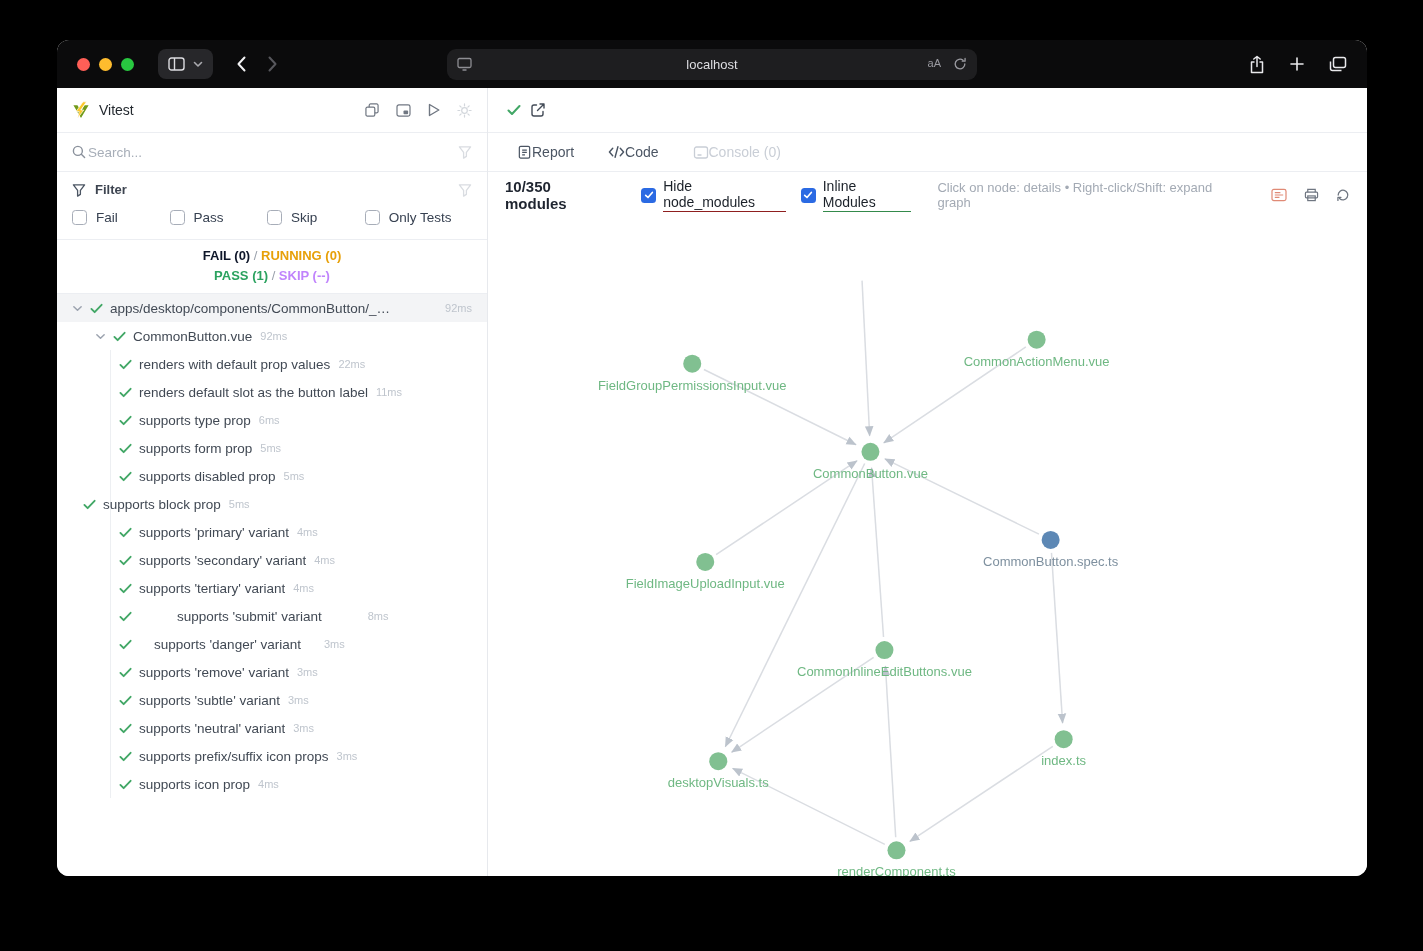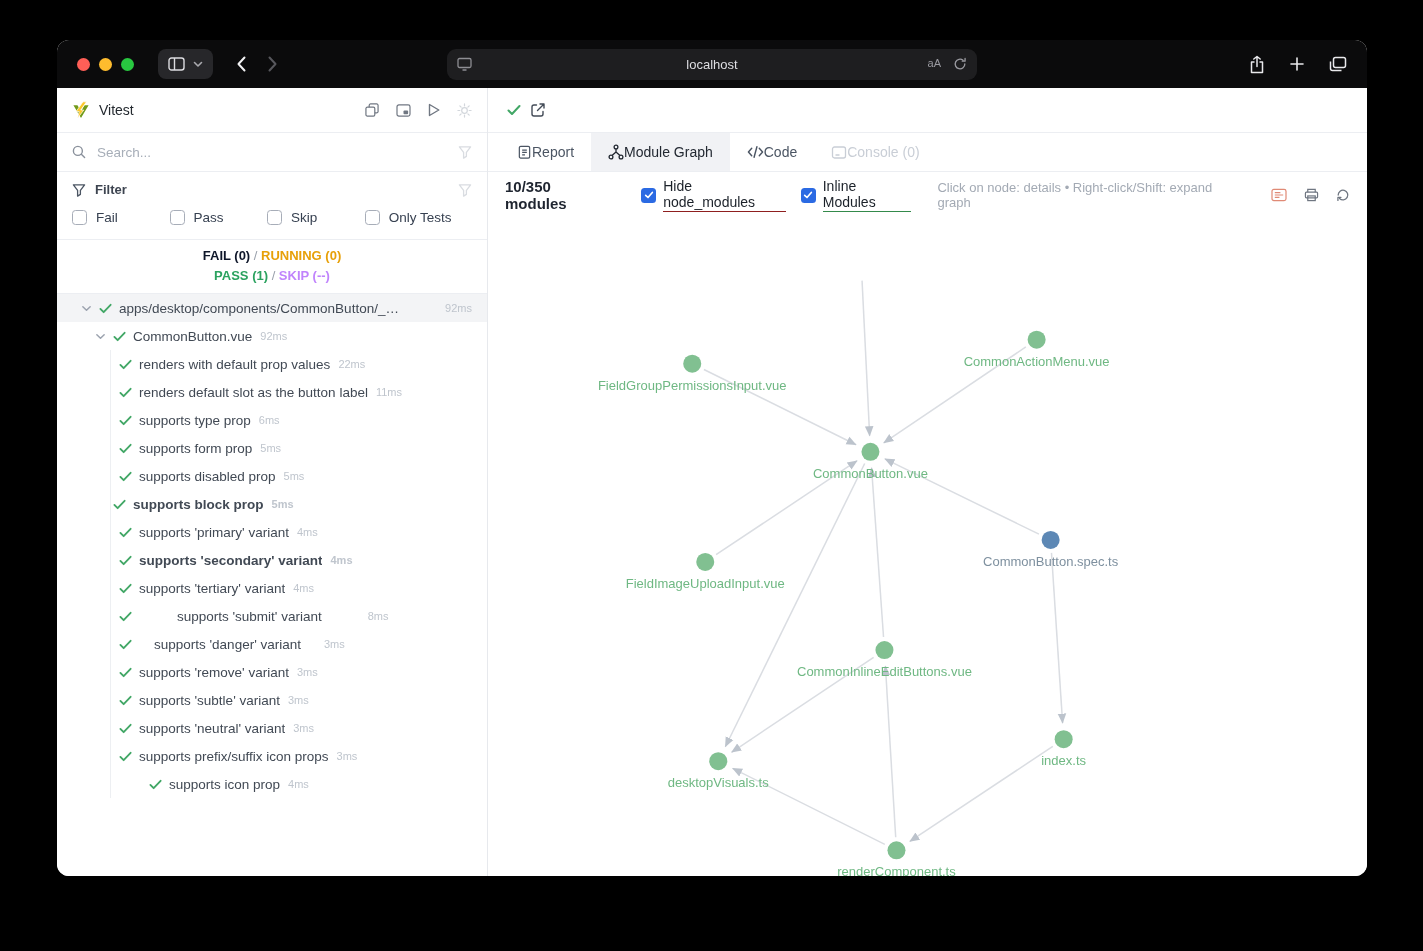--- a/index.html
+++ b/index.html
@@ -29,21 +29,21 @@
 
   
   .app { display:flex; height:928px; background:#fff; }
   .sidebar { width:431px; border-right:1px solid #e7e9ed; display:flex; flex-direction:column; }
   .main { flex:1; min-width:0; display:flex; flex-direction:column; }
 
   
   .sb-header { height:45px; border-bottom:1px solid #eceef2; display:flex; align-items:center; padding:0 15px; }
   .sb-title { margin-left:9px; font-size:14px; font-weight:500; color:#24292f; }
   .sb-header-icons { margin-left:auto; display:flex; gap:17px; align-items:center; }
-  .sb-search { height:39px; border-bottom:1px solid #eceef2; display:flex; align-items:center; padding:0 15px; gap:11px; }
+  .sb-search { height:39px; border-bottom:1px solid #eceef2; display:flex; align-items:center; padding:0 15px; gap:2px; }
   .sb-search input { border:0; outline:0; flex:1; font-size:13.5px; font-family:inherit; color:#374151; background:transparent; }
   .sb-search input::placeholder { color:#a7aeb8; }
   .sb-filter { border-bottom:1px solid #eceef2; padding:10px 15px 14px; }
   .filter-head { display:flex; align-items:center; gap:9px; font-size:13px; font-weight:700; color:#3d4450; }
   .filter-clear { margin-left:auto; display:flex; }
   .dim-icon { color:#d9dce1; }
   .filter-opts { display:grid; grid-template-columns:1fr 1fr 1fr 1.1fr; margin-top:13px; }
   .filter-opt { display:flex; align-items:center; gap:9px; font-size:13.5px; color:#374151; }
   .cb-empty { width:15px; height:15px; border:1.5px solid #a7adb8; border-radius:3.5px; flex-shrink:0; }
   .sb-status { border-bottom:1px solid #eceef2; padding:6px 0 7px; text-align:center;
@@ -242,21 +242,21 @@
         <div>
           <span class="st-fail">FAIL (0)</span><span class="st-sep"> / </span><span class="st-running">RUNNING (0)</span>
         </div>
         <div>
           <span class="st-pass">PASS (1)</span><span class="st-sep"> / </span><span class="st-skip">SKIP (--)</span>
         </div>
       </div>
 
       <div class="sb-tree" id="test-tree">
         <div class="tree-guide"></div>
-      <div class="tree-row selected" style="padding-left: 24px;">
+      <div class="tree-row selected" style="padding-left: 15px;">
             <span class="tr-chevron">
               <svg width="11" height="11" viewBox="0 0 12 12" fill="none">
                 <path d="M2 4l4 4 4-4" stroke="#9ca3af" stroke-width="1.6" stroke-linecap="round" stroke-linejoin="round"></path>
               </svg>
             </span>
             <span class="tr-check">
               <svg width="13" height="13" viewBox="0 0 14 14" fill="none">
                 <path d="M1.5 7.5 5 11 12.5 3" stroke="#42a766" stroke-width="2" stroke-linecap="round" stroke-linejoin="round"></path>
               </svg>
             </span>
@@ -315,39 +315,39 @@
           </div>
           <div class="tree-row" style="padding-left: 62px;">
             <span class="tr-check">
               <svg width="13" height="13" viewBox="0 0 14 14" fill="none">
                 <path d="M1.5 7.5 5 11 12.5 3" stroke="#42a766" stroke-width="2" stroke-linecap="round" stroke-linejoin="round"></path>
               </svg>
             </span>
             <span class="tr-label">supports disabled prop</span>
             <span class="tr-dur">5ms</span>
           </div>
-          <div class="tree-row" style="padding-left: 56px; font-weight: bold;">
+          <div class="tree-row" style="padding-left: 26px;">
             <span class="tr-check">
               <svg width="13" height="13" viewBox="0 0 14 14" fill="none">
                 <path d="M1.5 7.5 5 11 12.5 3" stroke="#42a766" stroke-width="2" stroke-linecap="round" stroke-linejoin="round"></path>
               </svg>
             </span>
             <span class="tr-label">supports block prop</span>
             <span class="tr-dur">5ms</span>
           </div>
           <div class="tree-row" style="padding-left: 62px;">
             <span class="tr-check">
               <svg width="13" height="13" viewBox="0 0 14 14" fill="none">
                 <path d="M1.5 7.5 5 11 12.5 3" stroke="#42a766" stroke-width="2" stroke-linecap="round" stroke-linejoin="round"></path>
               </svg>
             </span>
             <span class="tr-label">supports 'primary' variant</span>
             <span class="tr-dur">4ms</span>
           </div>
-          <div class="tree-row" style="padding-left: 62px; font-weight: bold;">
+          <div class="tree-row" style="padding-left: 62px;">
             <span class="tr-check">
               <svg width="13" height="13" viewBox="0 0 14 14" fill="none">
                 <path d="M1.5 7.5 5 11 12.5 3" stroke="#42a766" stroke-width="2" stroke-linecap="round" stroke-linejoin="round"></path>
               </svg>
             </span>
             <span class="tr-label">supports 'secondary' variant</span>
             <span class="tr-dur">4ms</span>
           </div>
           <div class="tree-row" style="padding-left: 62px;">
             <span class="tr-check">
@@ -405,21 +405,21 @@
           </div>
           <div class="tree-row" style="padding-left: 62px;">
             <span class="tr-check">
               <svg width="13" height="13" viewBox="0 0 14 14" fill="none">
                 <path d="M1.5 7.5 5 11 12.5 3" stroke="#42a766" stroke-width="2" stroke-linecap="round" stroke-linejoin="round"></path>
               </svg>
             </span>
             <span class="tr-label">supports prefix/suffix icon props</span>
             <span class="tr-dur">3ms</span>
           </div>
-          <div class="tree-row" style="padding-left: 62px; margin-left: 30px;">
+          <div class="tree-row" style="padding-left: 62px;">
             <span class="tr-check">
               <svg width="13" height="13" viewBox="0 0 14 14" fill="none">
                 <path d="M1.5 7.5 5 11 12.5 3" stroke="#42a766" stroke-width="2" stroke-linecap="round" stroke-linejoin="round"></path>
               </svg>
             </span>
             <span class="tr-label">supports icon prop</span>
             <span class="tr-dur">4ms</span>
           </div>
         </div>
     </aside>
@@ -441,31 +441,20 @@
 
       <div class="tabs" id="tabs">
           <div class="tab">
             <span style="display: flex;">
               <svg width="15" height="16" viewBox="0 0 16 17" fill="none" stroke="currentColor" stroke-width="1.3">
                 <rect x="2.5" y="2.5" width="11" height="12.5" rx="1.5"></rect>
                 <path d="M5.5 6.5h5M5.5 9h5M5.5 11.5h3"></path>
               </svg>
             </span>
             <span>Report</span>
-          </div>
-          <div class="tab active">
-            <span style="display: flex;">
-              <svg width="16" height="16" viewBox="0 0 16 16" fill="none" stroke="currentColor" stroke-width="1.3">
-                <circle cx="8" cy="3" r="1.9"></circle>
-                <circle cx="3" cy="13" r="1.9"></circle>
-                <circle cx="13" cy="13" r="1.9"></circle>
-                <path d="M8 5v3M8 8l-3.7 3.3M8 8l3.7 3.3"></path>
-              </svg>
-            </span>
-            <span>Module Graph</span>
           </div>
           <div class="tab">
             <span style="display: flex;">
               <svg width="17" height="14" viewBox="0 0 18 14" fill="none" stroke="currentColor" stroke-width="1.5" stroke-linecap="round" stroke-linejoin="round">
                 <path d="M5 3 1.5 7 5 11M13 3l3.5 4L13 11M10.5 1.5l-3 11"></path>
               </svg>
             </span>
             <span>Code</span>
           </div>
           <div class="tab disabled">

